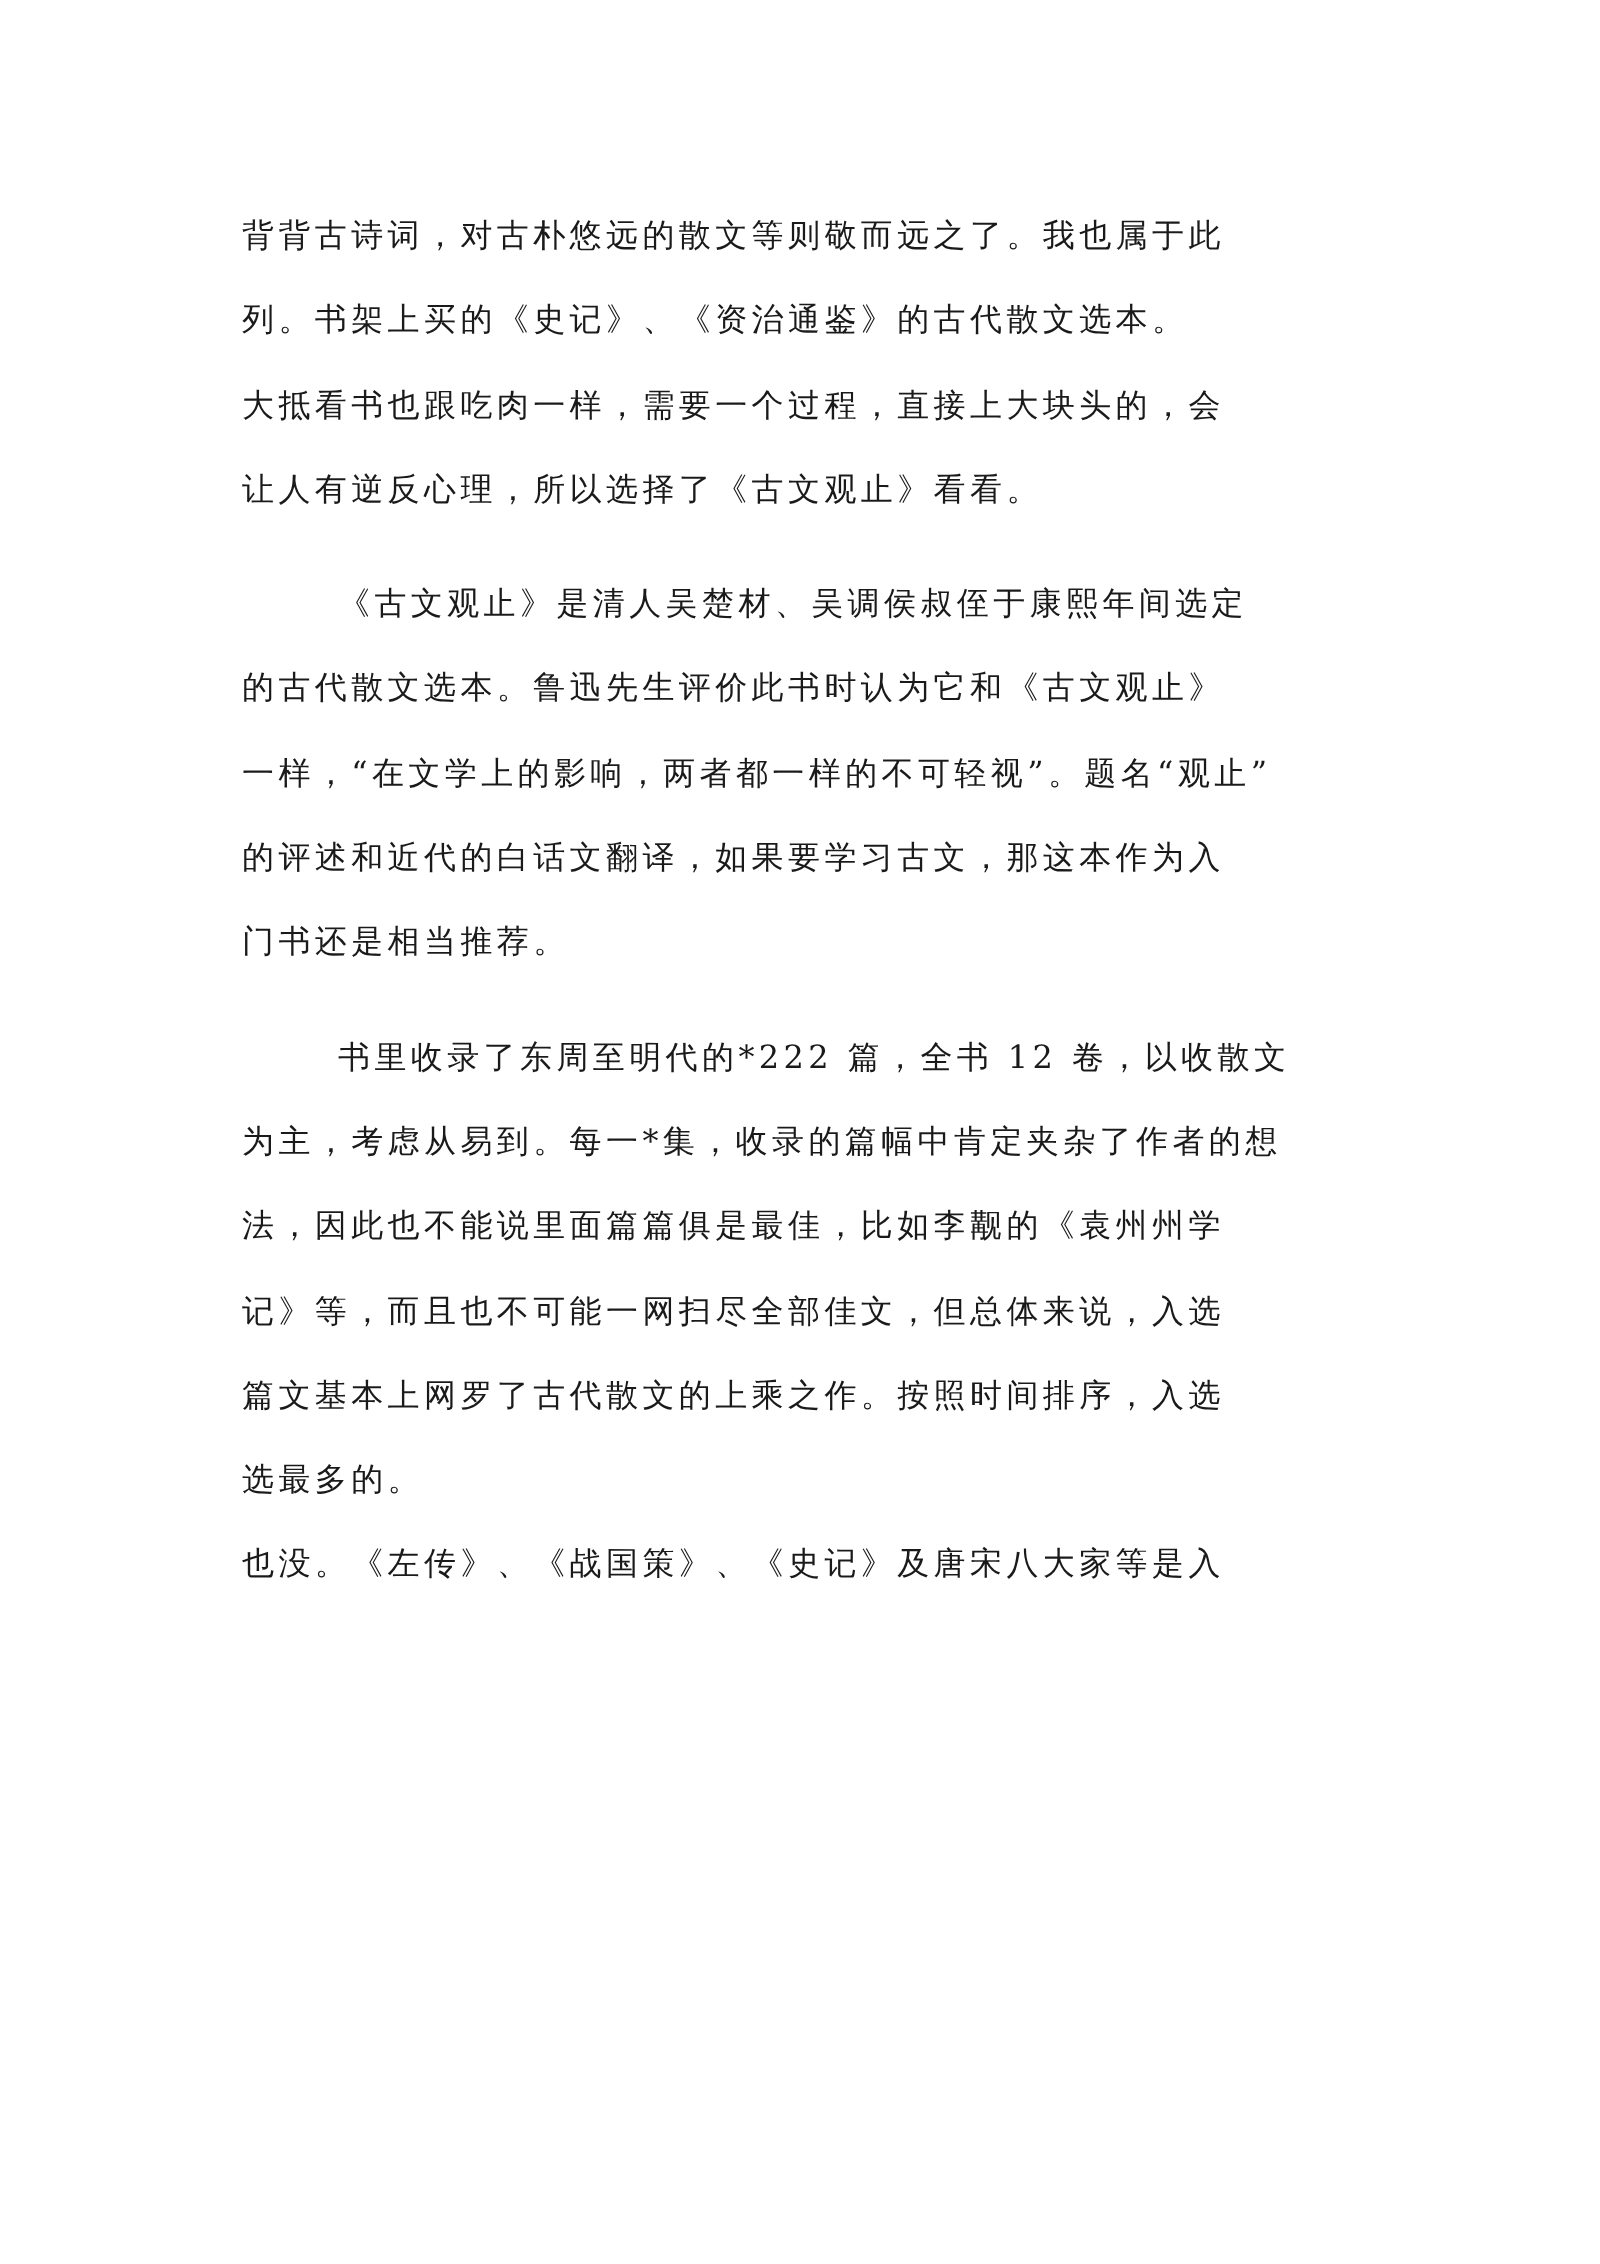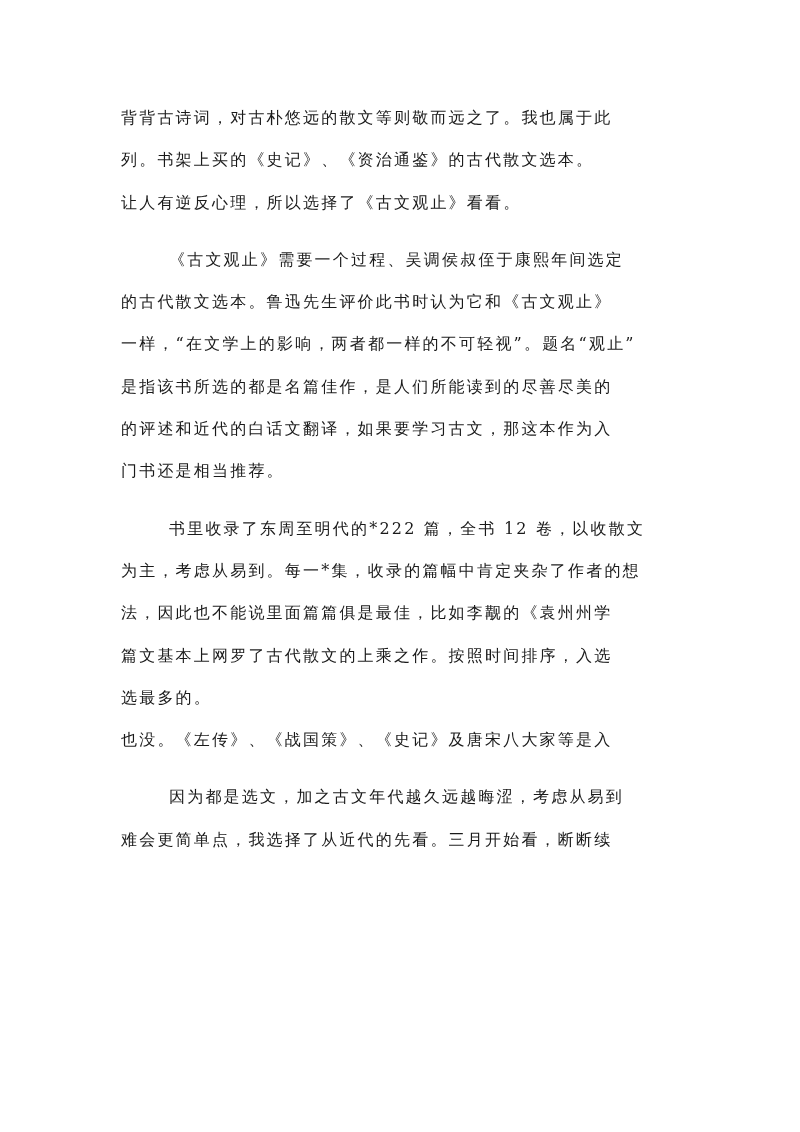--- a/index.html
+++ b/index.html
@@ -35,39 +35,36 @@
   }
 </style>
 </head>
 <body>
 
 <div class="page">
 
   <p class="para">
     <span class="line">背背古诗词，对古朴悠远的散文等则敬而远之了。我也属于此</span>
     <span class="line">列。书架上买的《史记》、《资治通鉴》的古代散文选本。</span>
+    <span class="line">大抵看书也跟吃肉一样，需要一个过程，直接上大块头的，会</span>
     <span class="line">让人有逆反心理，所以选择了《古文观止》看看。</span>
   </p>
 
   <p class="para">
-    <span class="line" style="padding-left:48px">《古文观止》需要一个过程、吴调侯叔侄于康熙年间选定</span>
+    <span class="line" style="padding-left:48px">《古文观止》是清人吴楚材、吴调侯叔侄于康熙年间选定</span>
     <span class="line">的古代散文选本。鲁迅先生评价此书时认为它和《古文观止》</span>
     <span class="line">一样，“在文学上的影响，两者都一样的不可轻视”。题名“观止”</span>
-    <span class="line">是指该书所选的都是名篇佳作，是人们所能读到的尽善尽美的</span>
     <span class="line">的评述和近代的白话文翻译，如果要学习古文，那这本作为入</span>
     <span class="line">门书还是相当推荐。</span>
   </p>
 
   <p class="para">
     <span class="line" style="padding-left:48px">书里收录了东周至明代的*222 篇，全书 12 卷，以收散文</span>
     <span class="line">为主，考虑从易到。每一*集，收录的篇幅中肯定夹杂了作者的想</span>
     <span class="line">法，因此也不能说里面篇篇俱是最佳，比如李觏的《袁州州学</span>
+    <span class="line">记》等，而且也不可能一网扫尽全部佳文，但总体来说，入选</span>
     <span class="line">篇文基本上网罗了古代散文的上乘之作。按照时间排序，入选</span>
     <span class="line">选最多的。</span>
     <span class="line">也没。《左传》、《战国策》、《史记》及唐宋八大家等是入</span>
   </p>
 
-  <p class="para">
-    <span class="line" style="padding-left:48px">因为都是选文，加之古文年代越久远越晦涩，考虑从易到</span>
-    <span class="line">难会更简单点，我选择了从近代的先看。三月开始看，断断续</span>
-  </p>
 
 </div>
 
 </body></html>

